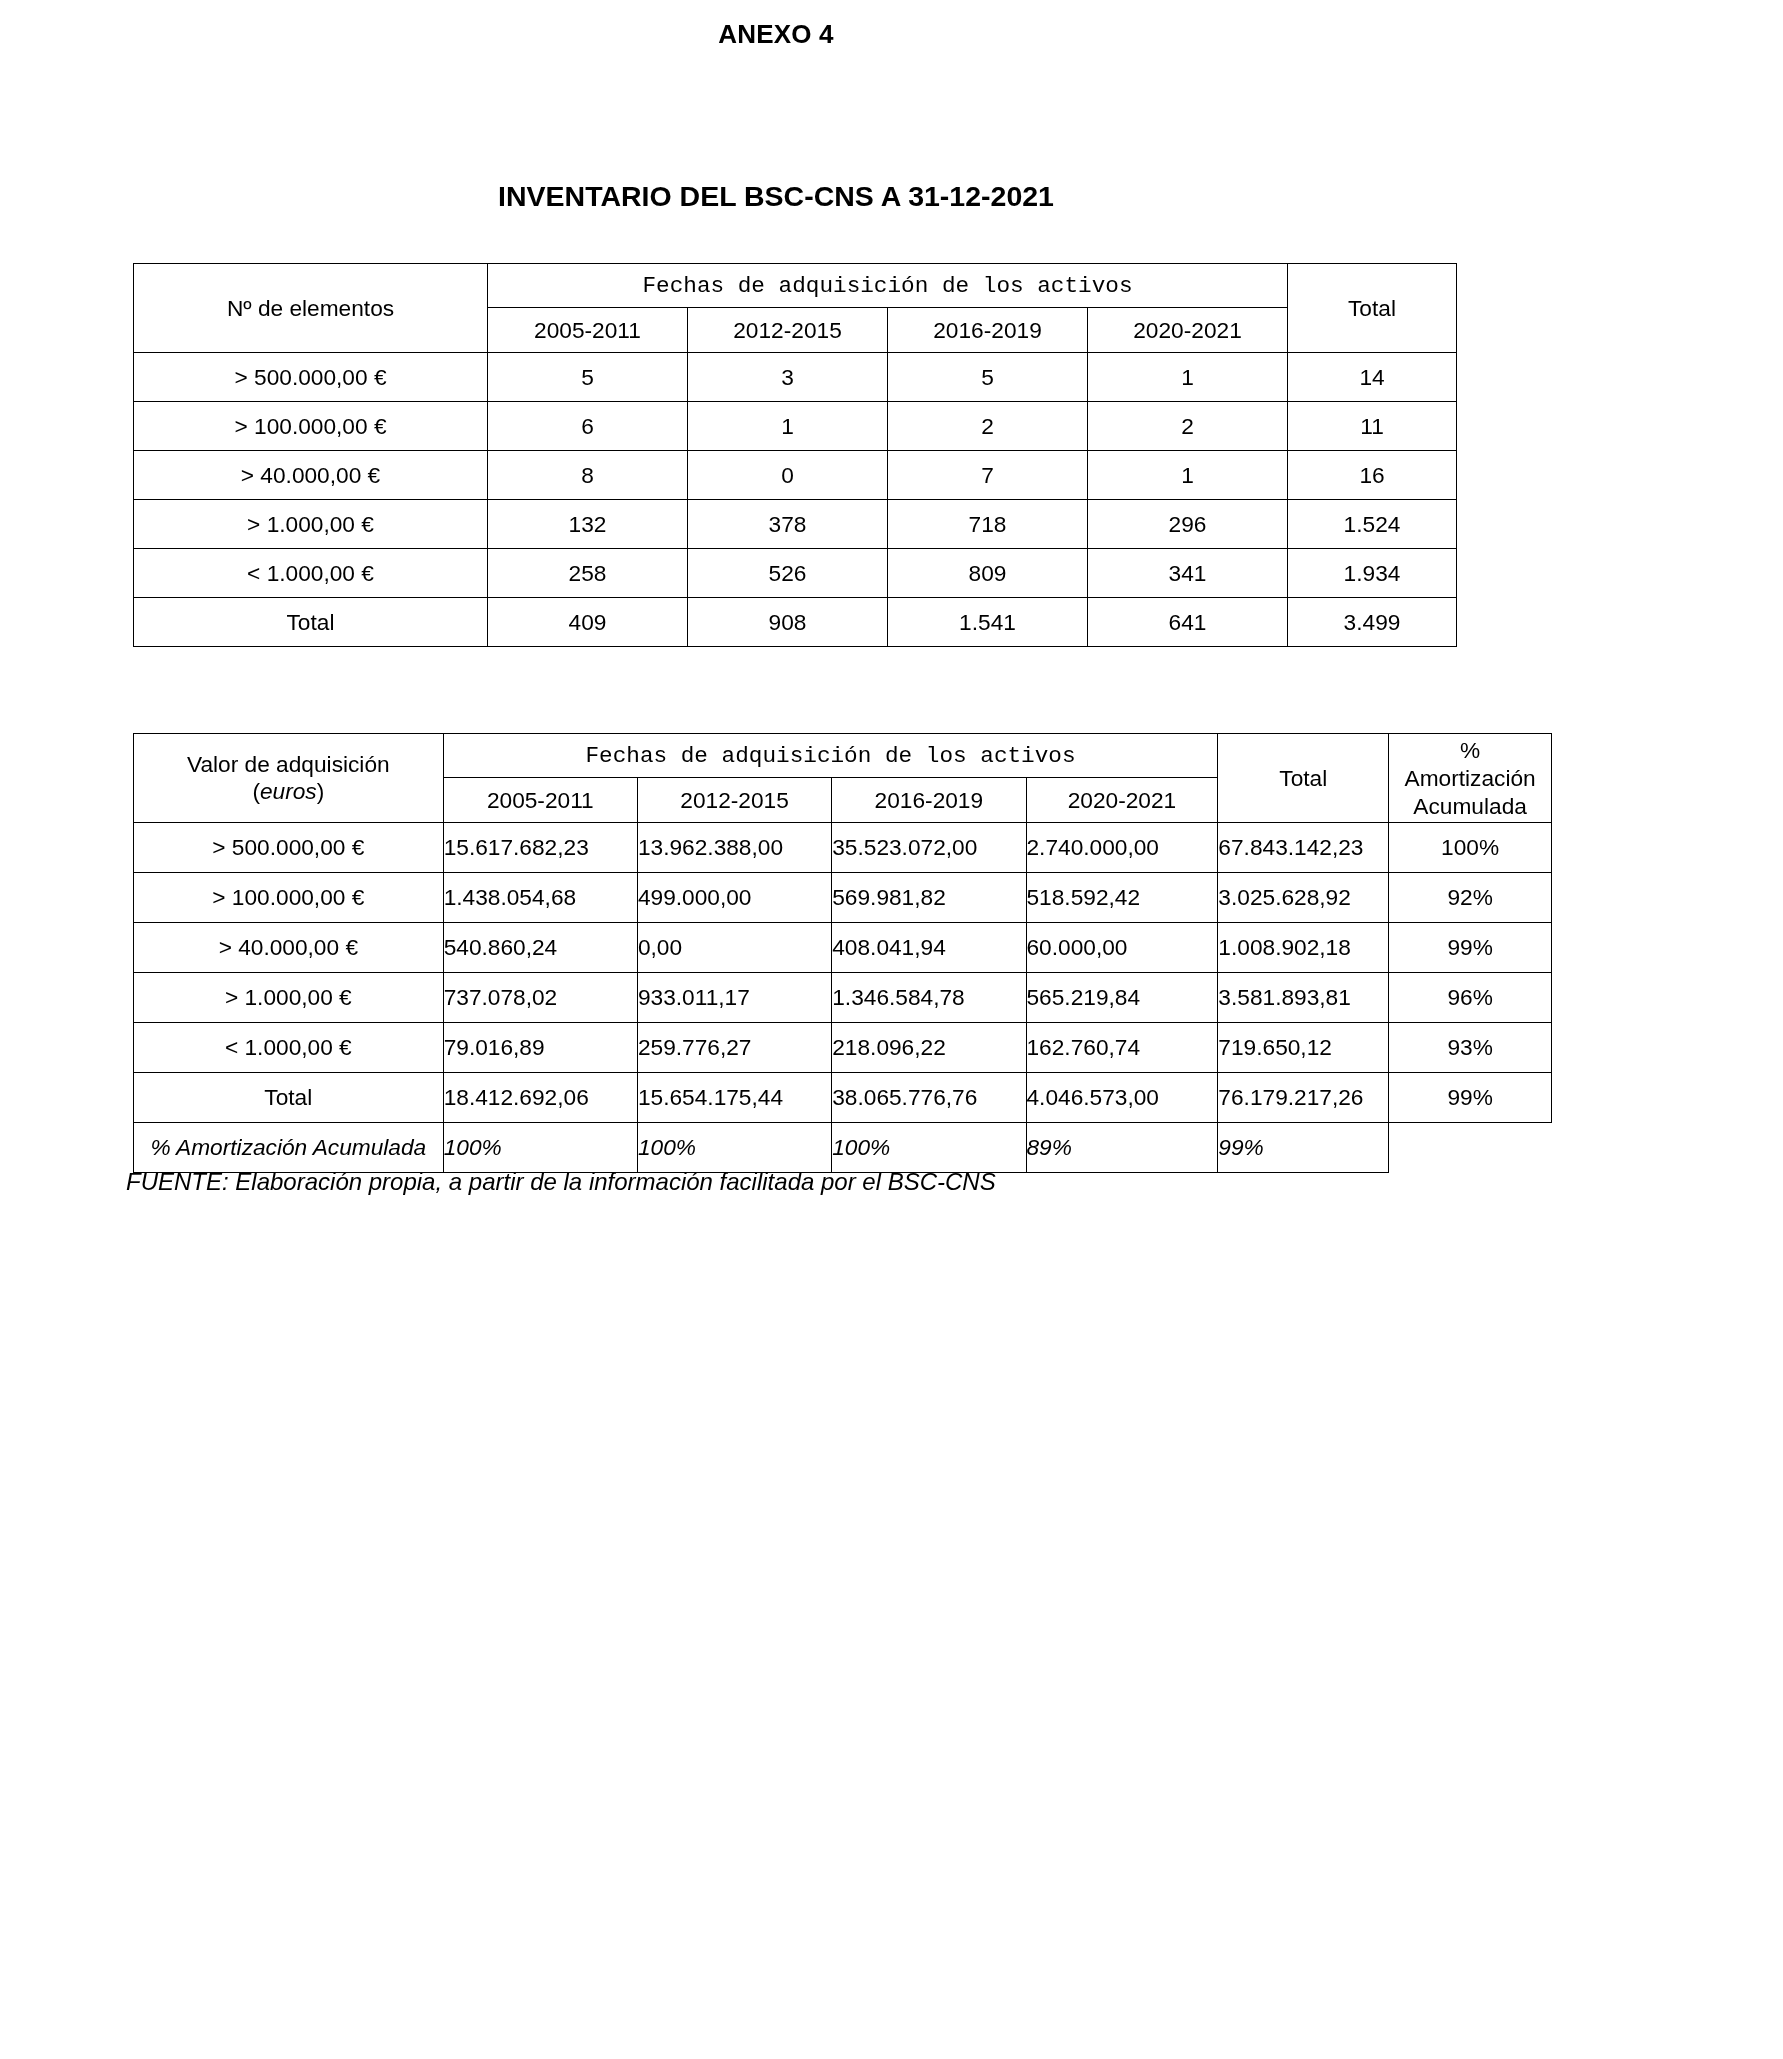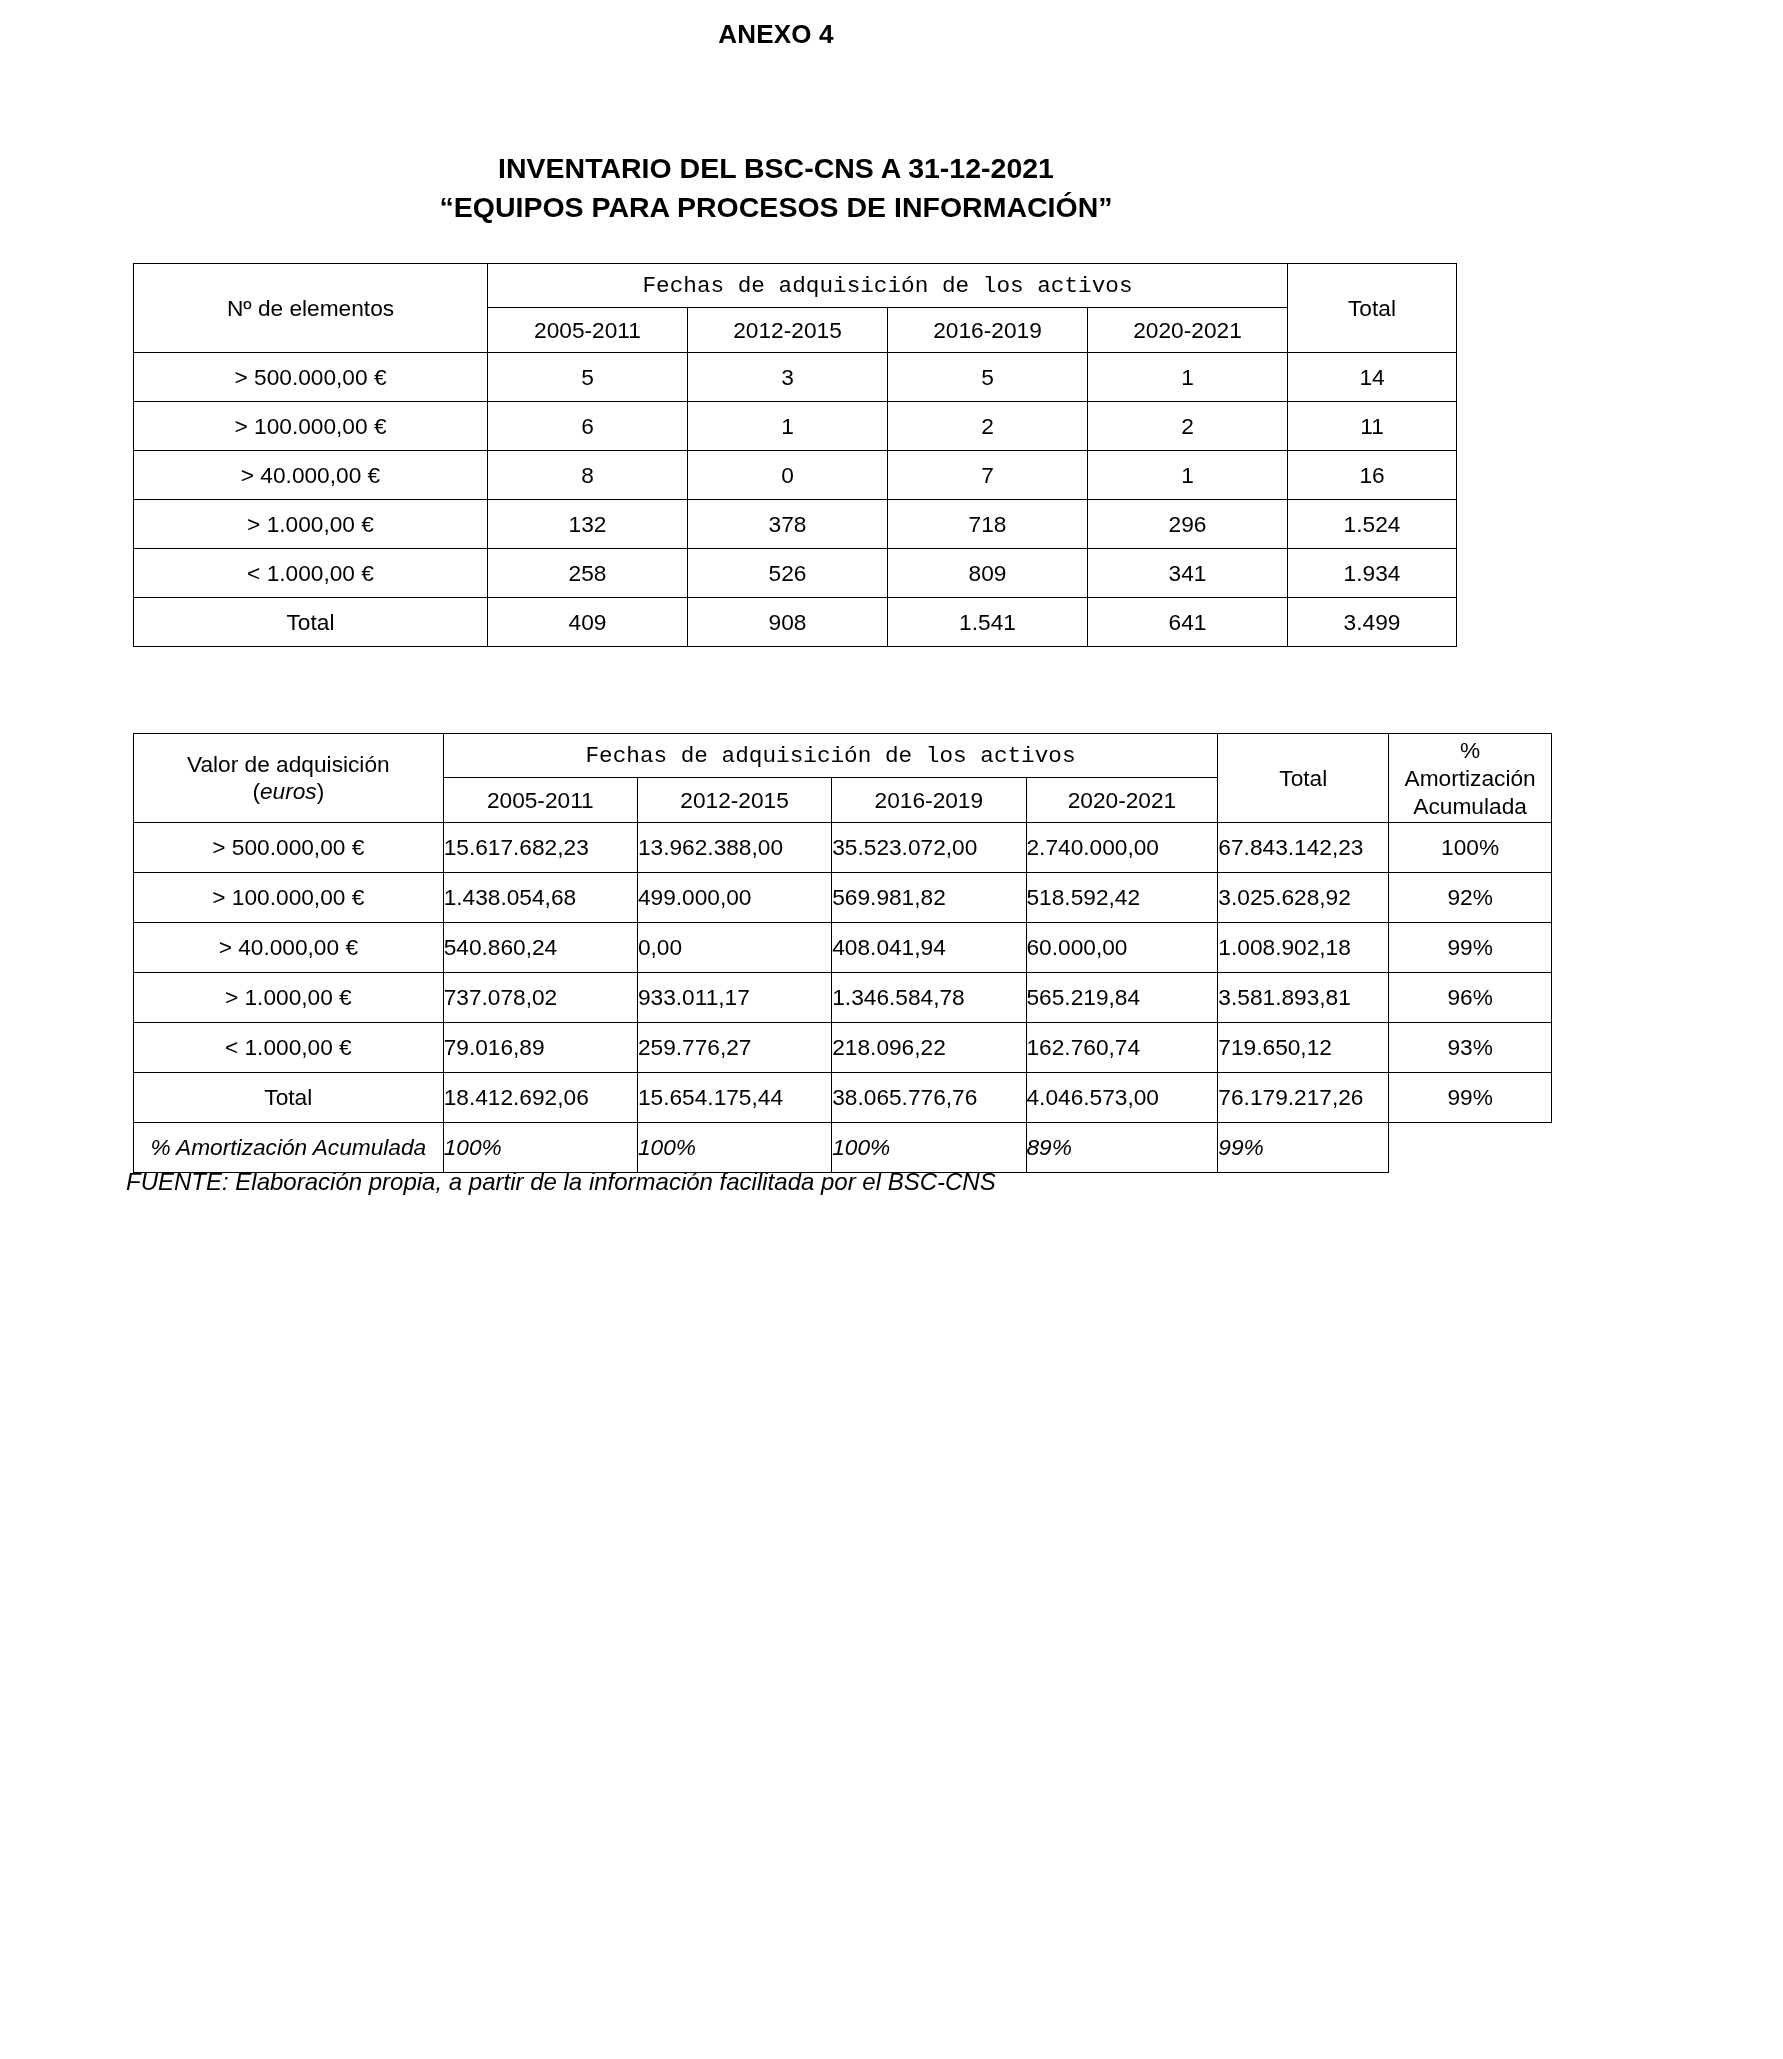--- a/index.html
+++ b/index.html
@@ -34,21 +34,21 @@
   }
 
   .doc-title {
     text-align: center;
     font-weight: bold;
     font-size: 28.5px;
     line-height: 39px;
     margin: 0;
     padding-top: 99px;
   }
-  .doc-title .line { display: block; white-space: nowrap; }
+  .doc-title .line { display: block; white-space: nowrap; margin-top: 28px; }
 
   
   .tbl-wrap { position: absolute; }
   #table1-wrap { left: 133px; top: 263px; }
   #table2-wrap { left: 133px; top: 733px; }
 
   table.grid {
     border-collapse: collapse;
     table-layout: fixed;
     font-size: 22.7px;
@@ -126,21 +126,20 @@
 </style>
 </head>
 <body>
 
 <div class="page">
 
   <div class="anexo-title">ANEXO 4</div>
 
   <div class="doc-title">
     <span class="line">INVENTARIO DEL BSC-CNS A 31-12-2021</span>
-    <span class="line">“EQUIPOS PARA PROCESOS DE INFORMACIÓN”</span>
   </div>
 
   <div class="tbl-wrap" id="table1-wrap">
     <table class="grid">
       <colgroup>
         <col class="t1-c0">
           <col class="t1-c1">
           <col class="t1-c2">
           <col class="t1-c3">
           <col class="t1-c4">

